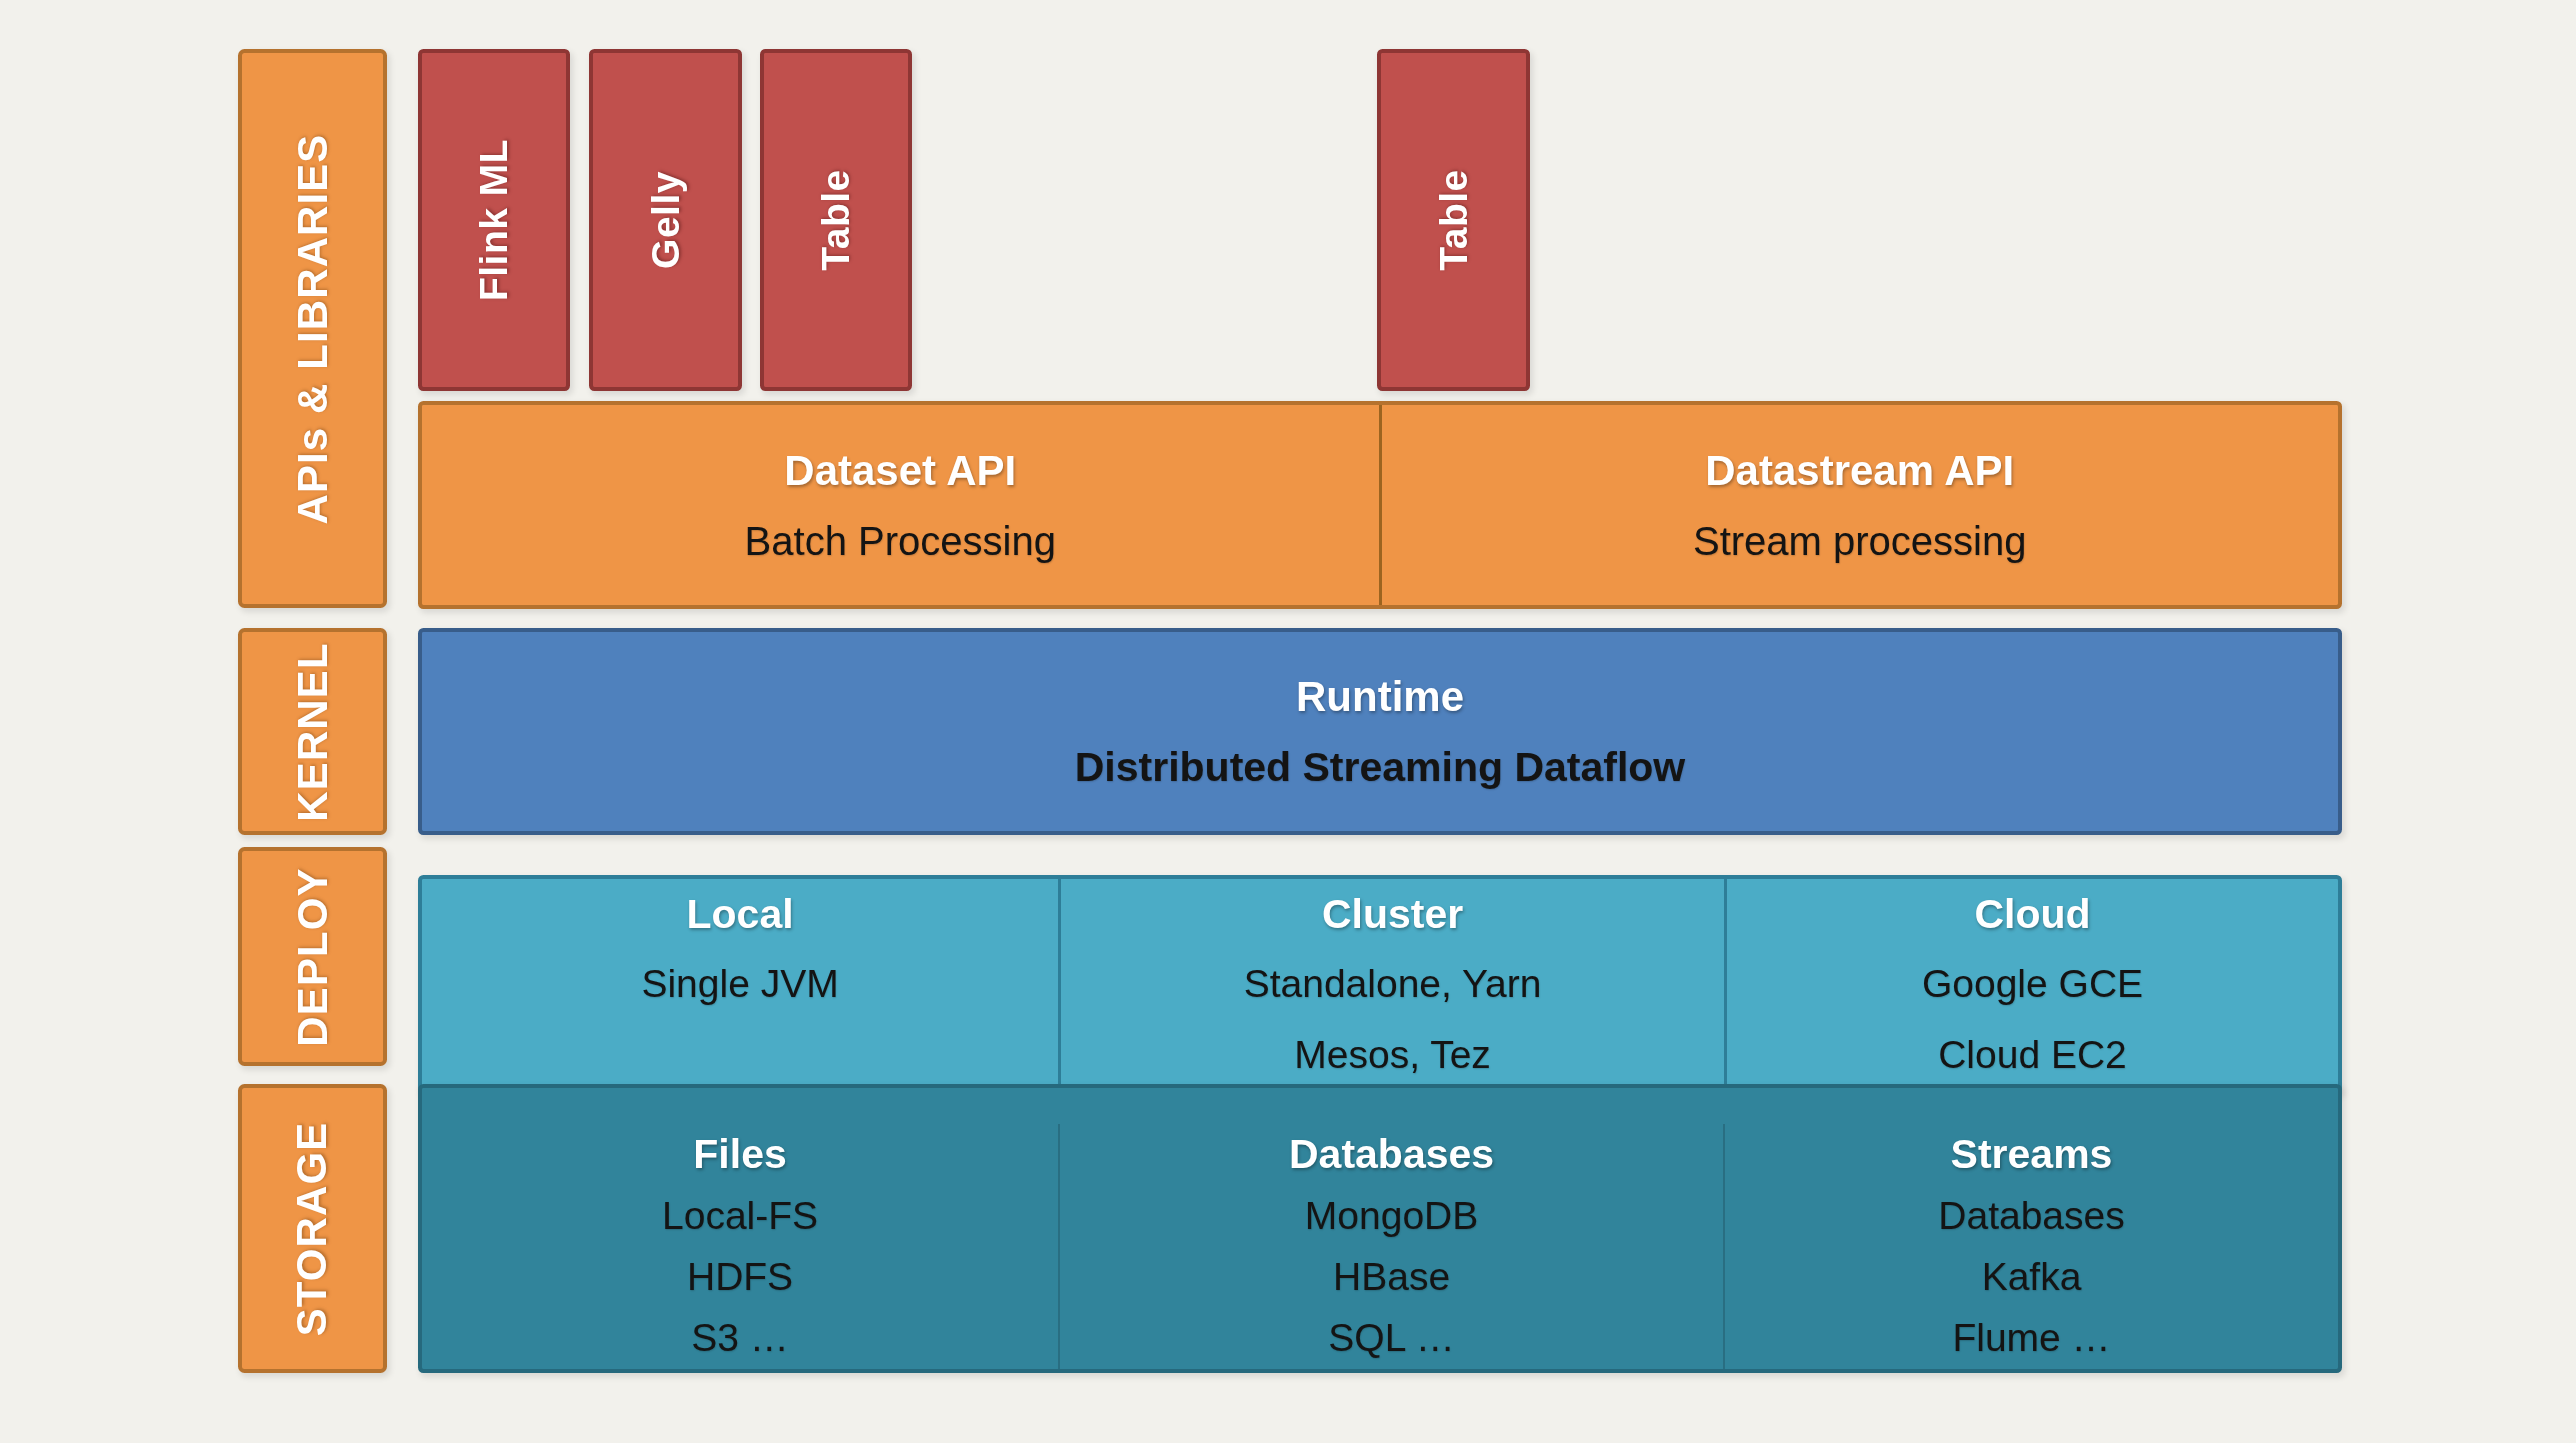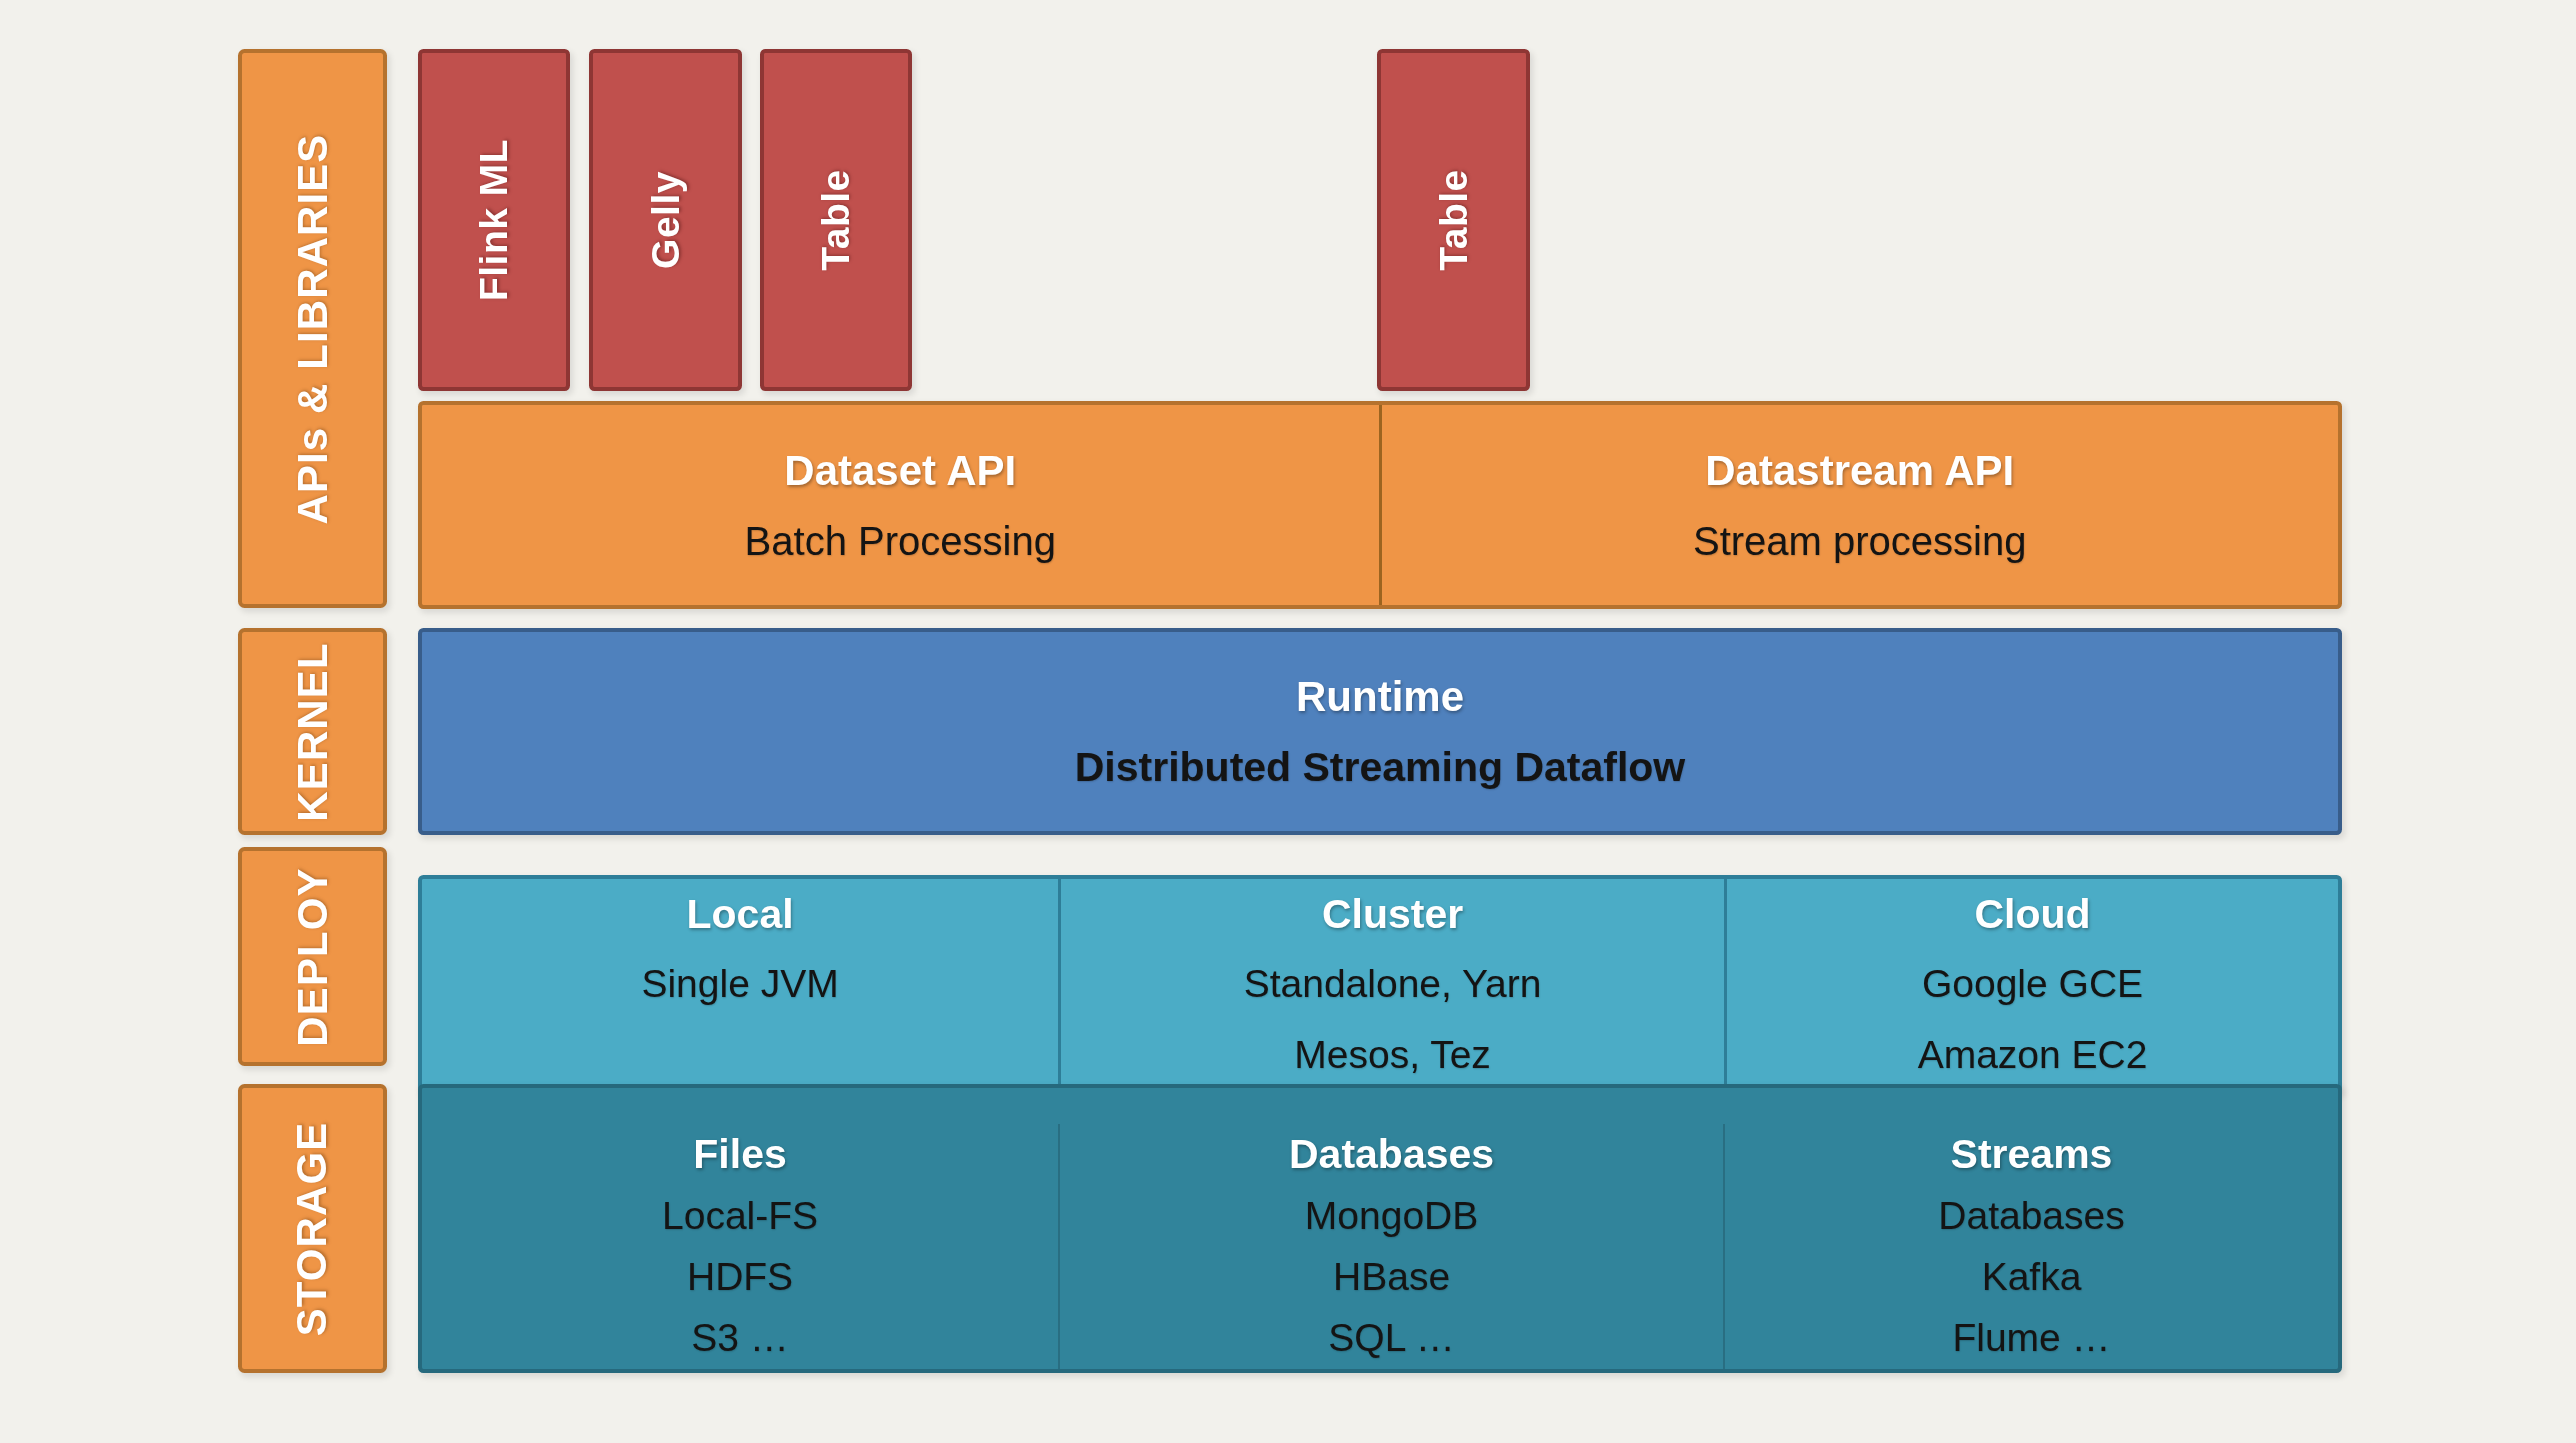--- a/index.html
+++ b/index.html
@@ -113,21 +113,21 @@
       <div class="txt"></div>
     </div>
     <div class="dcol c2">
       <div class="h1">Cluster</div>
       <div class="txt">Standalone, Yarn</div>
       <div class="txt">Mesos, Tez</div>
     </div>
     <div class="dcol c3">
       <div class="h1">Cloud</div>
       <div class="txt">Google GCE</div>
-      <div class="txt">Amazon EC2</div>
+      <div class="txt">Cloud EC2</div>
     </div>
   </div>
 
   <div class="abs bar storage">
     <div class="scol c1">
       <div class="h1">Files</div>
       <div class="txt">Local-FS</div>
       <div class="txt">HDFS</div>
       <div class="txt">S3 …</div>
     </div>

